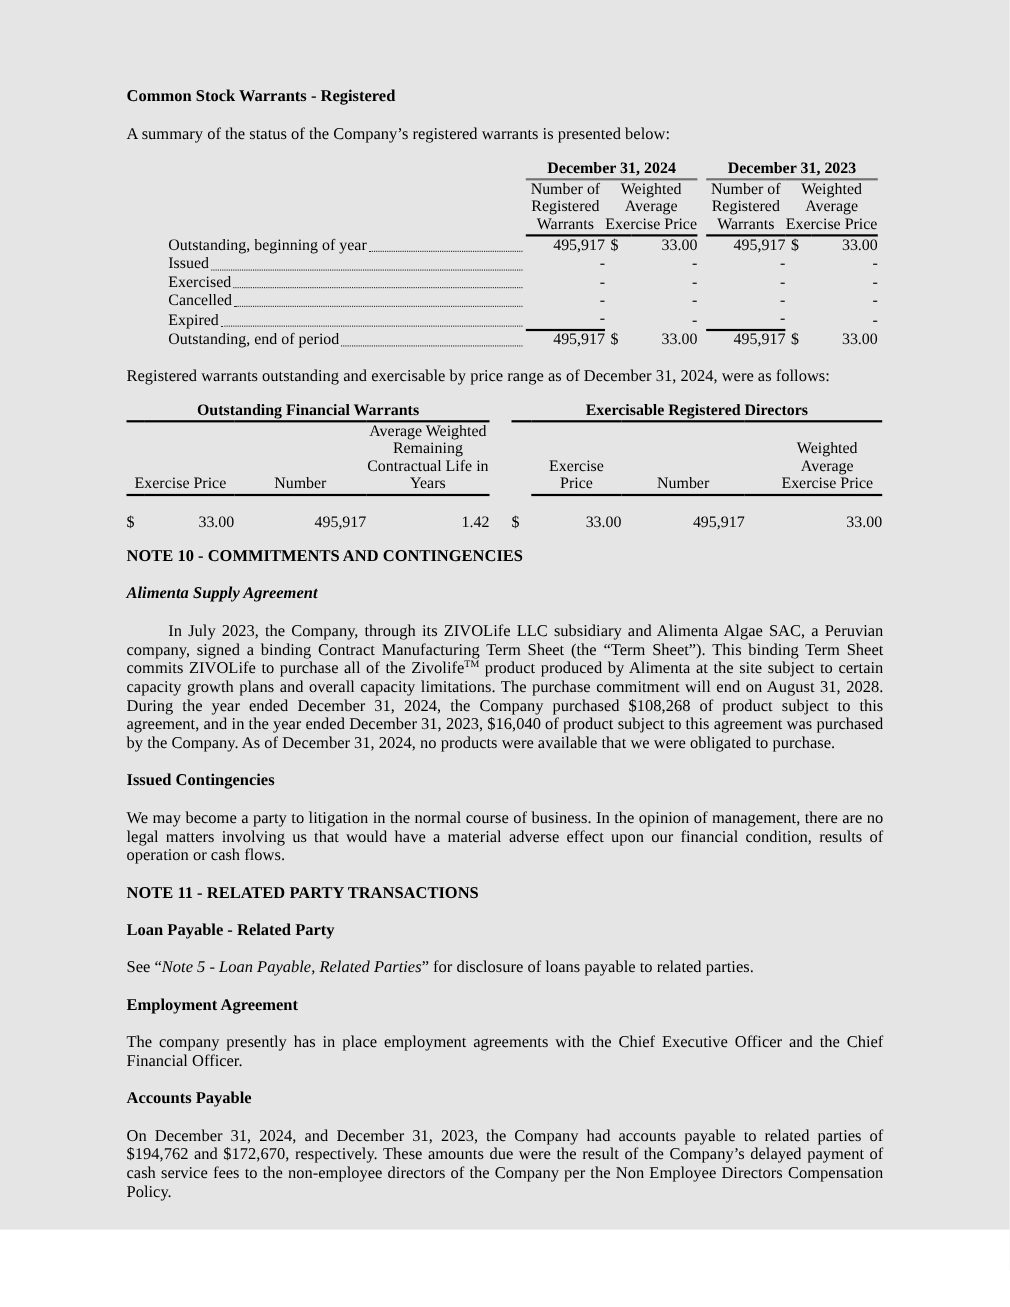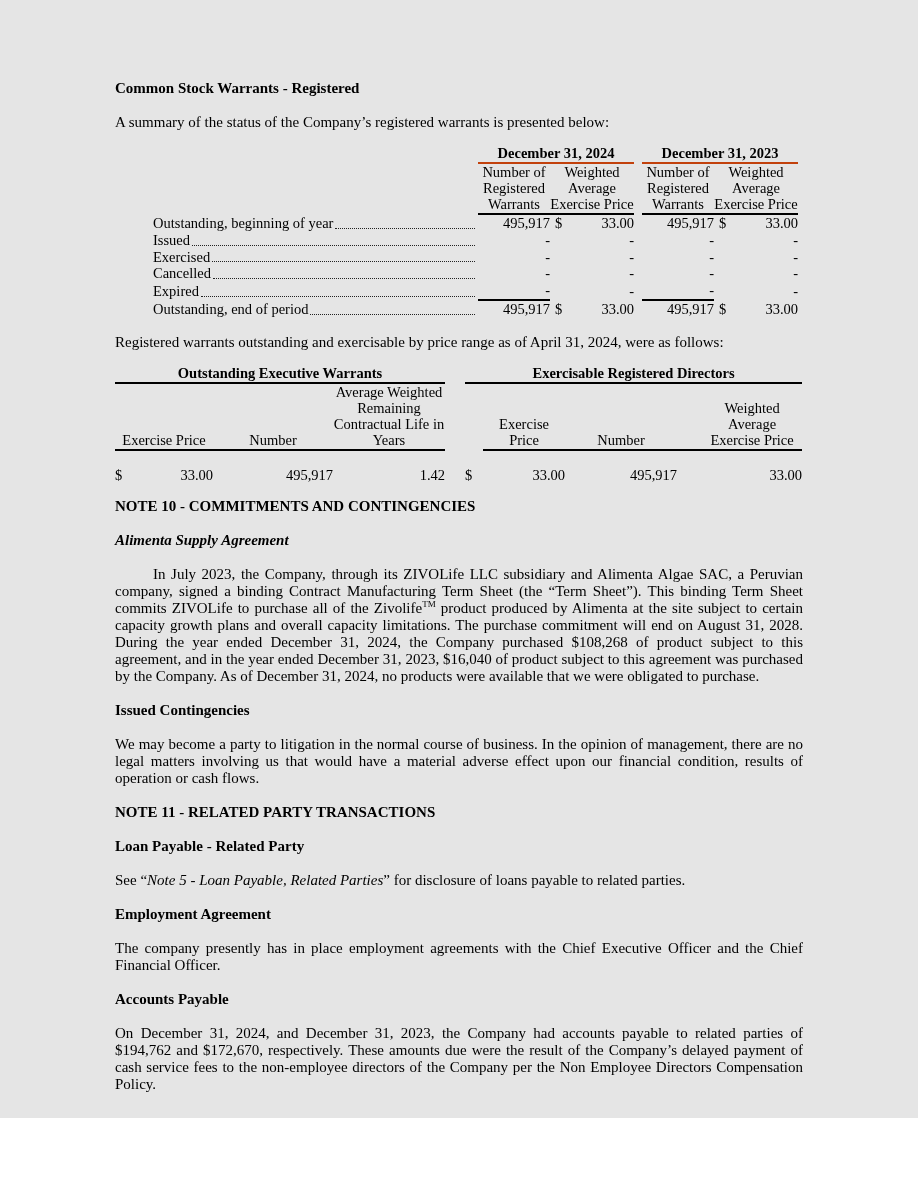--- a/index.html
+++ b/index.html
@@ -19,21 +19,21 @@
   .hblock { margin: 0 0 17px 0; }
   .para { margin: 0 0 17px 0; text-align: justify; }
   .para-line { margin: 0 0 14px 0; }
   .indent { text-indent: 38px; }
   sup { font-size: 9px; line-height: 0; vertical-align: super; }
 
   table { border-collapse: collapse; table-layout: fixed; font-size: 14.5px; }
   th, td { padding: 0; font-weight: normal; vertical-align: bottom; }
   .t1 { width: 683px; margin: 0 0 16px 0; }
   .t2 { width: 687px; margin: 4px 0 14px 0; }
-  .yr-h { font-weight: bold; text-align: center; border-bottom: 2px solid #c2410c; line-height: 17px; }
+  .yr-h { font-weight: bold; text-align: center; border-bottom: 2px solid #737373; line-height: 17px; }
   .sub-h { font-weight: normal; text-align: center; border-bottom: 2px solid #000;
            vertical-align: bottom; line-height: 16px; padding-bottom: 1px; }
   .grp  { font-weight: bold; text-align: center; border-bottom: 2px solid #000; line-height: 17px; }
   .num { text-align: right; line-height: 17px; }
   .cur { text-align: left; padding-left: 5px; line-height: 17px; }
   .t1 td { line-height: 16.8px; }
   .t1 tr.expired td.nb { border-bottom: 2px solid #000; }
   .t2 tr.datarow td { padding-top: 16px; }
   .wavg { padding-left: 25px; }
   .lblwrap { display: flex; align-items: flex-end; }
@@ -164,37 +164,37 @@
         <td class="cur">$</td>
         <td class="num">33.00</td>
         <td></td>
         <td class="num">495,917</td>
         <td class="cur">$</td>
         <td class="num">33.00</td>
       </tr>
     </tbody>
       </table>
 
-    <div class="para-line">Registered warrants outstanding and exercisable by price range as of April 31, 2024, were as follows:</div>
+    <div class="para-line">Registered warrants outstanding and exercisable by price range as of December 31, 2024, were as follows:</div>
 
     <table class="t2">
       <colgroup>
         <col style="width:16px">
           <col style="width:82px">
           <col style="width:120px">
           <col style="width:112px">
         <col style="width:20px">
         <col style="width:18px">
           <col style="width:82px">
           <col style="width:112px">
           <col style="width:125px">
       </colgroup>
       <tbody>
           <tr>
-        <th class="grp" colspan="4">Outstanding Executive Warrants</th>
+        <th class="grp" colspan="4">Outstanding Financial Warrants</th>
         <td></td>
         <th class="grp" colspan="4">Exercisable Registered Directors</th>
       </tr>
       <tr>
         <th class="sub-h" colspan="2">Exercise Price</th>
         <th class="sub-h">Number</th>
         <th class="sub-h">Average Weighted Remaining Contractual Life in Years</th>
         <td></td>
         <td></td>
         <th class="sub-h">Exercise Price</th>

